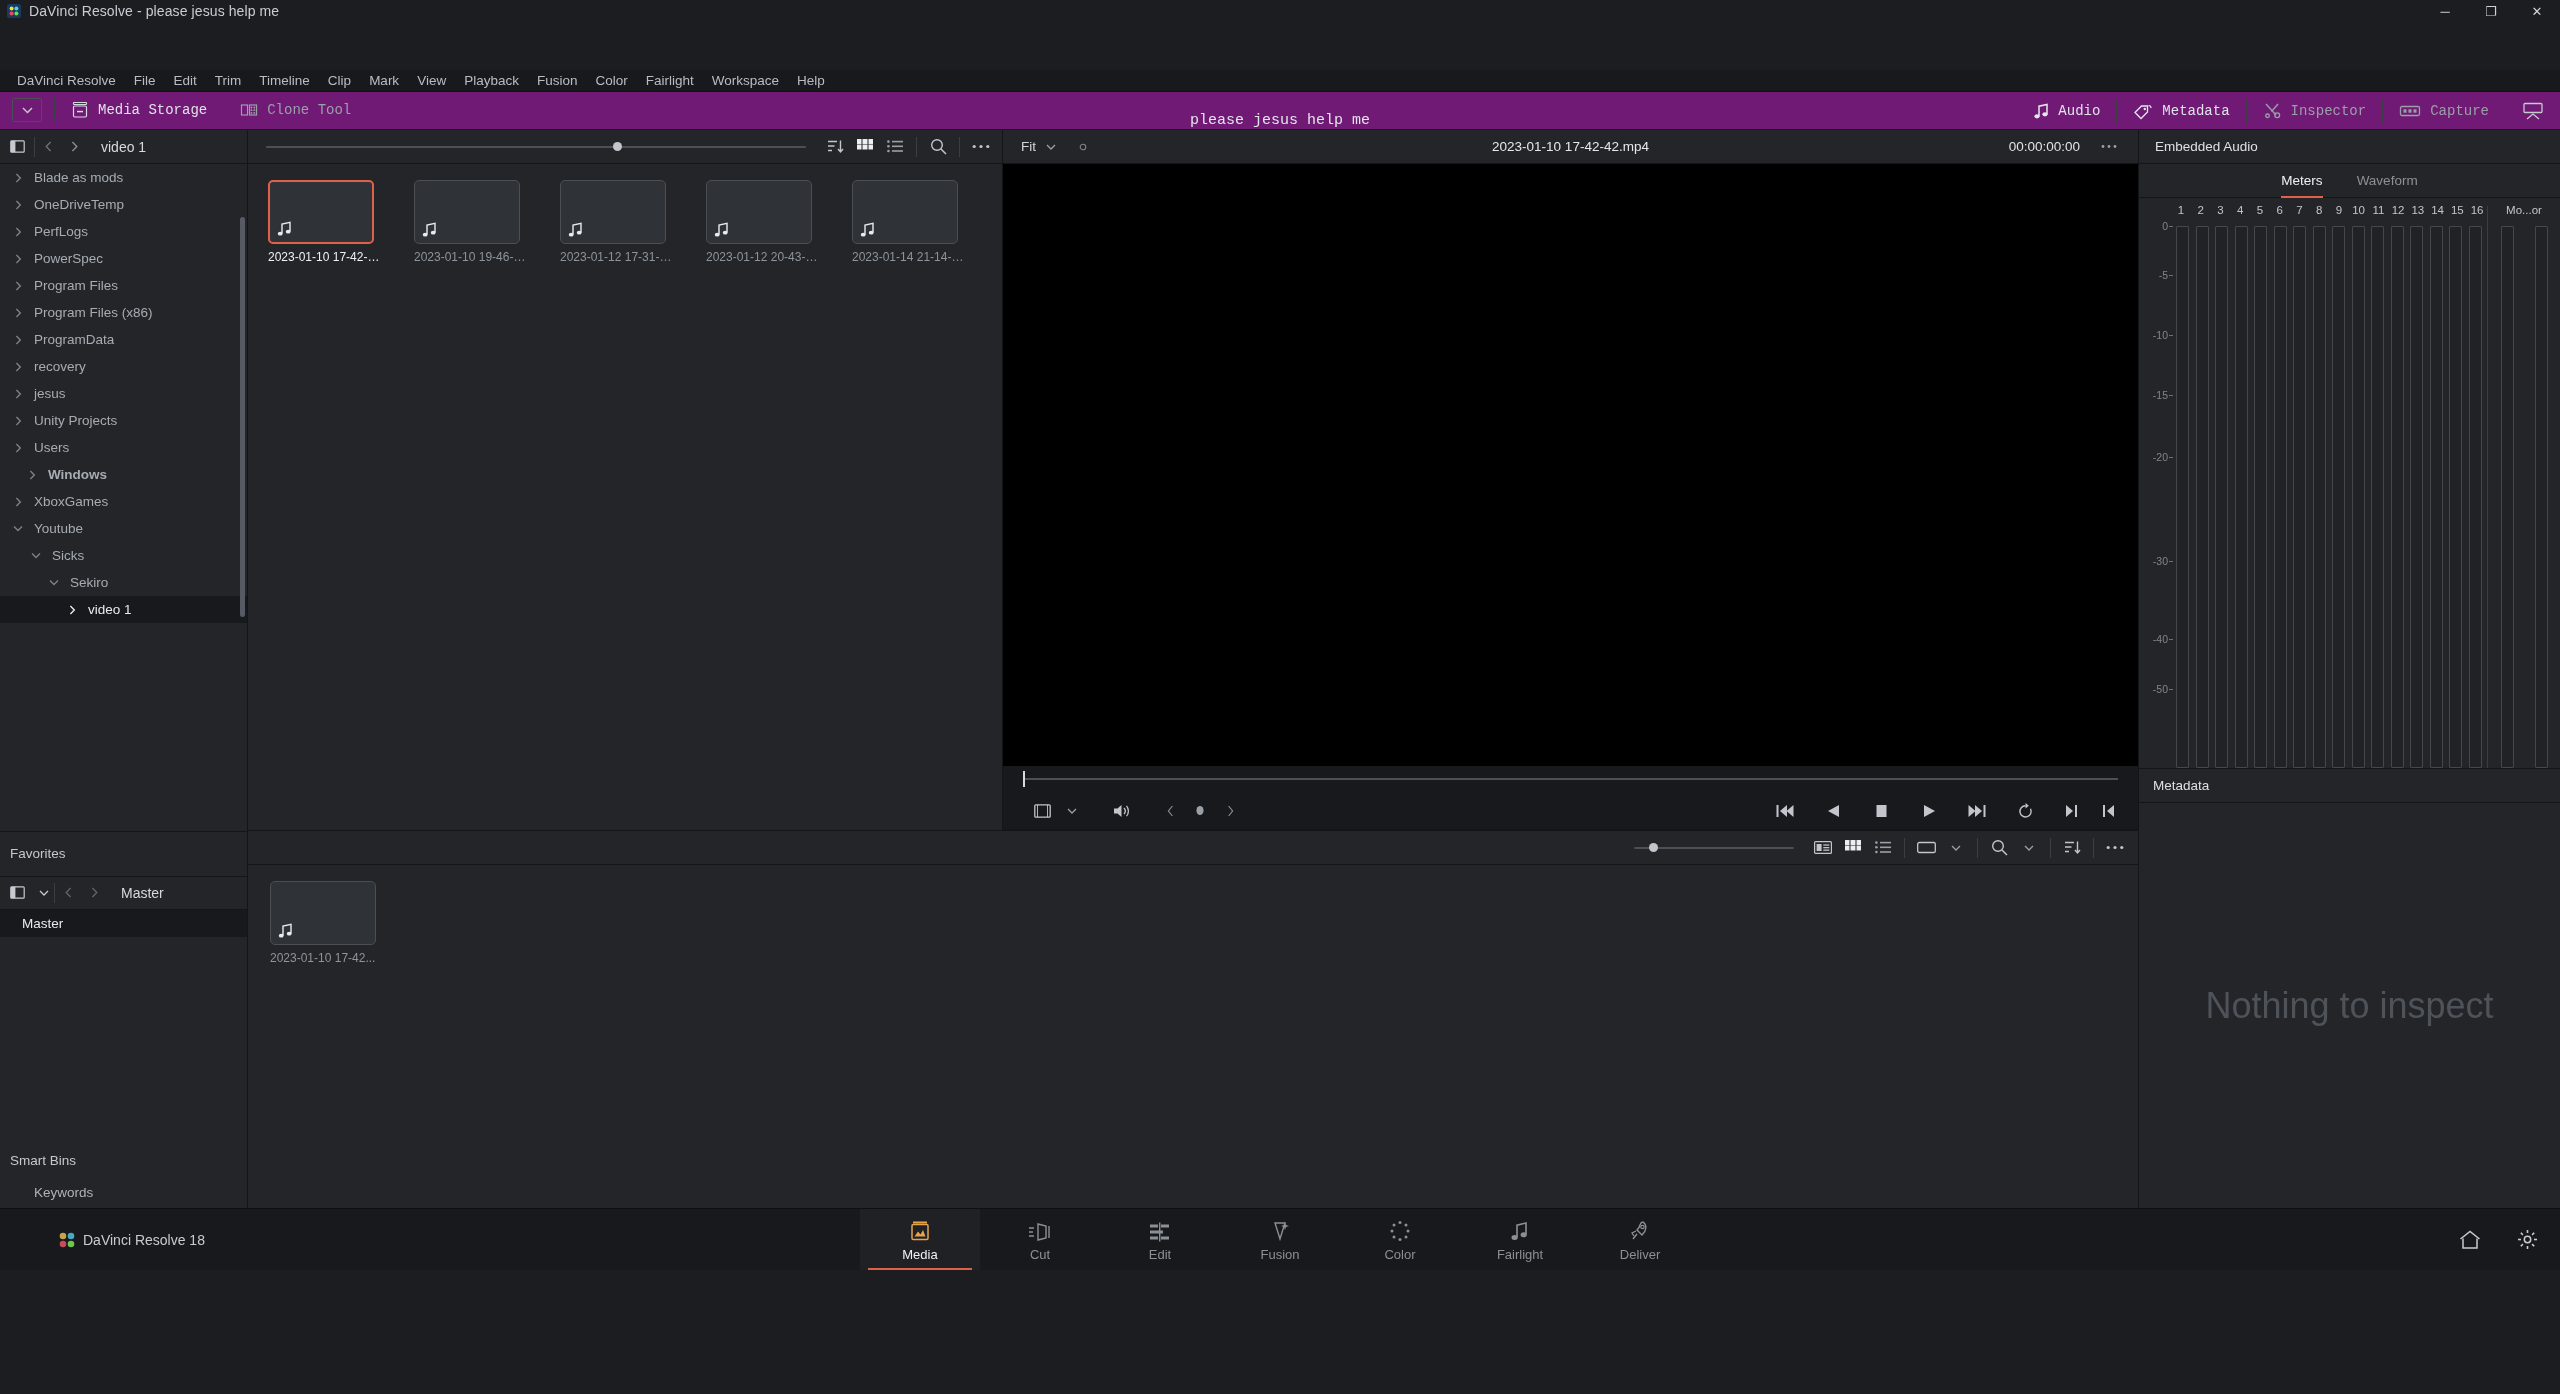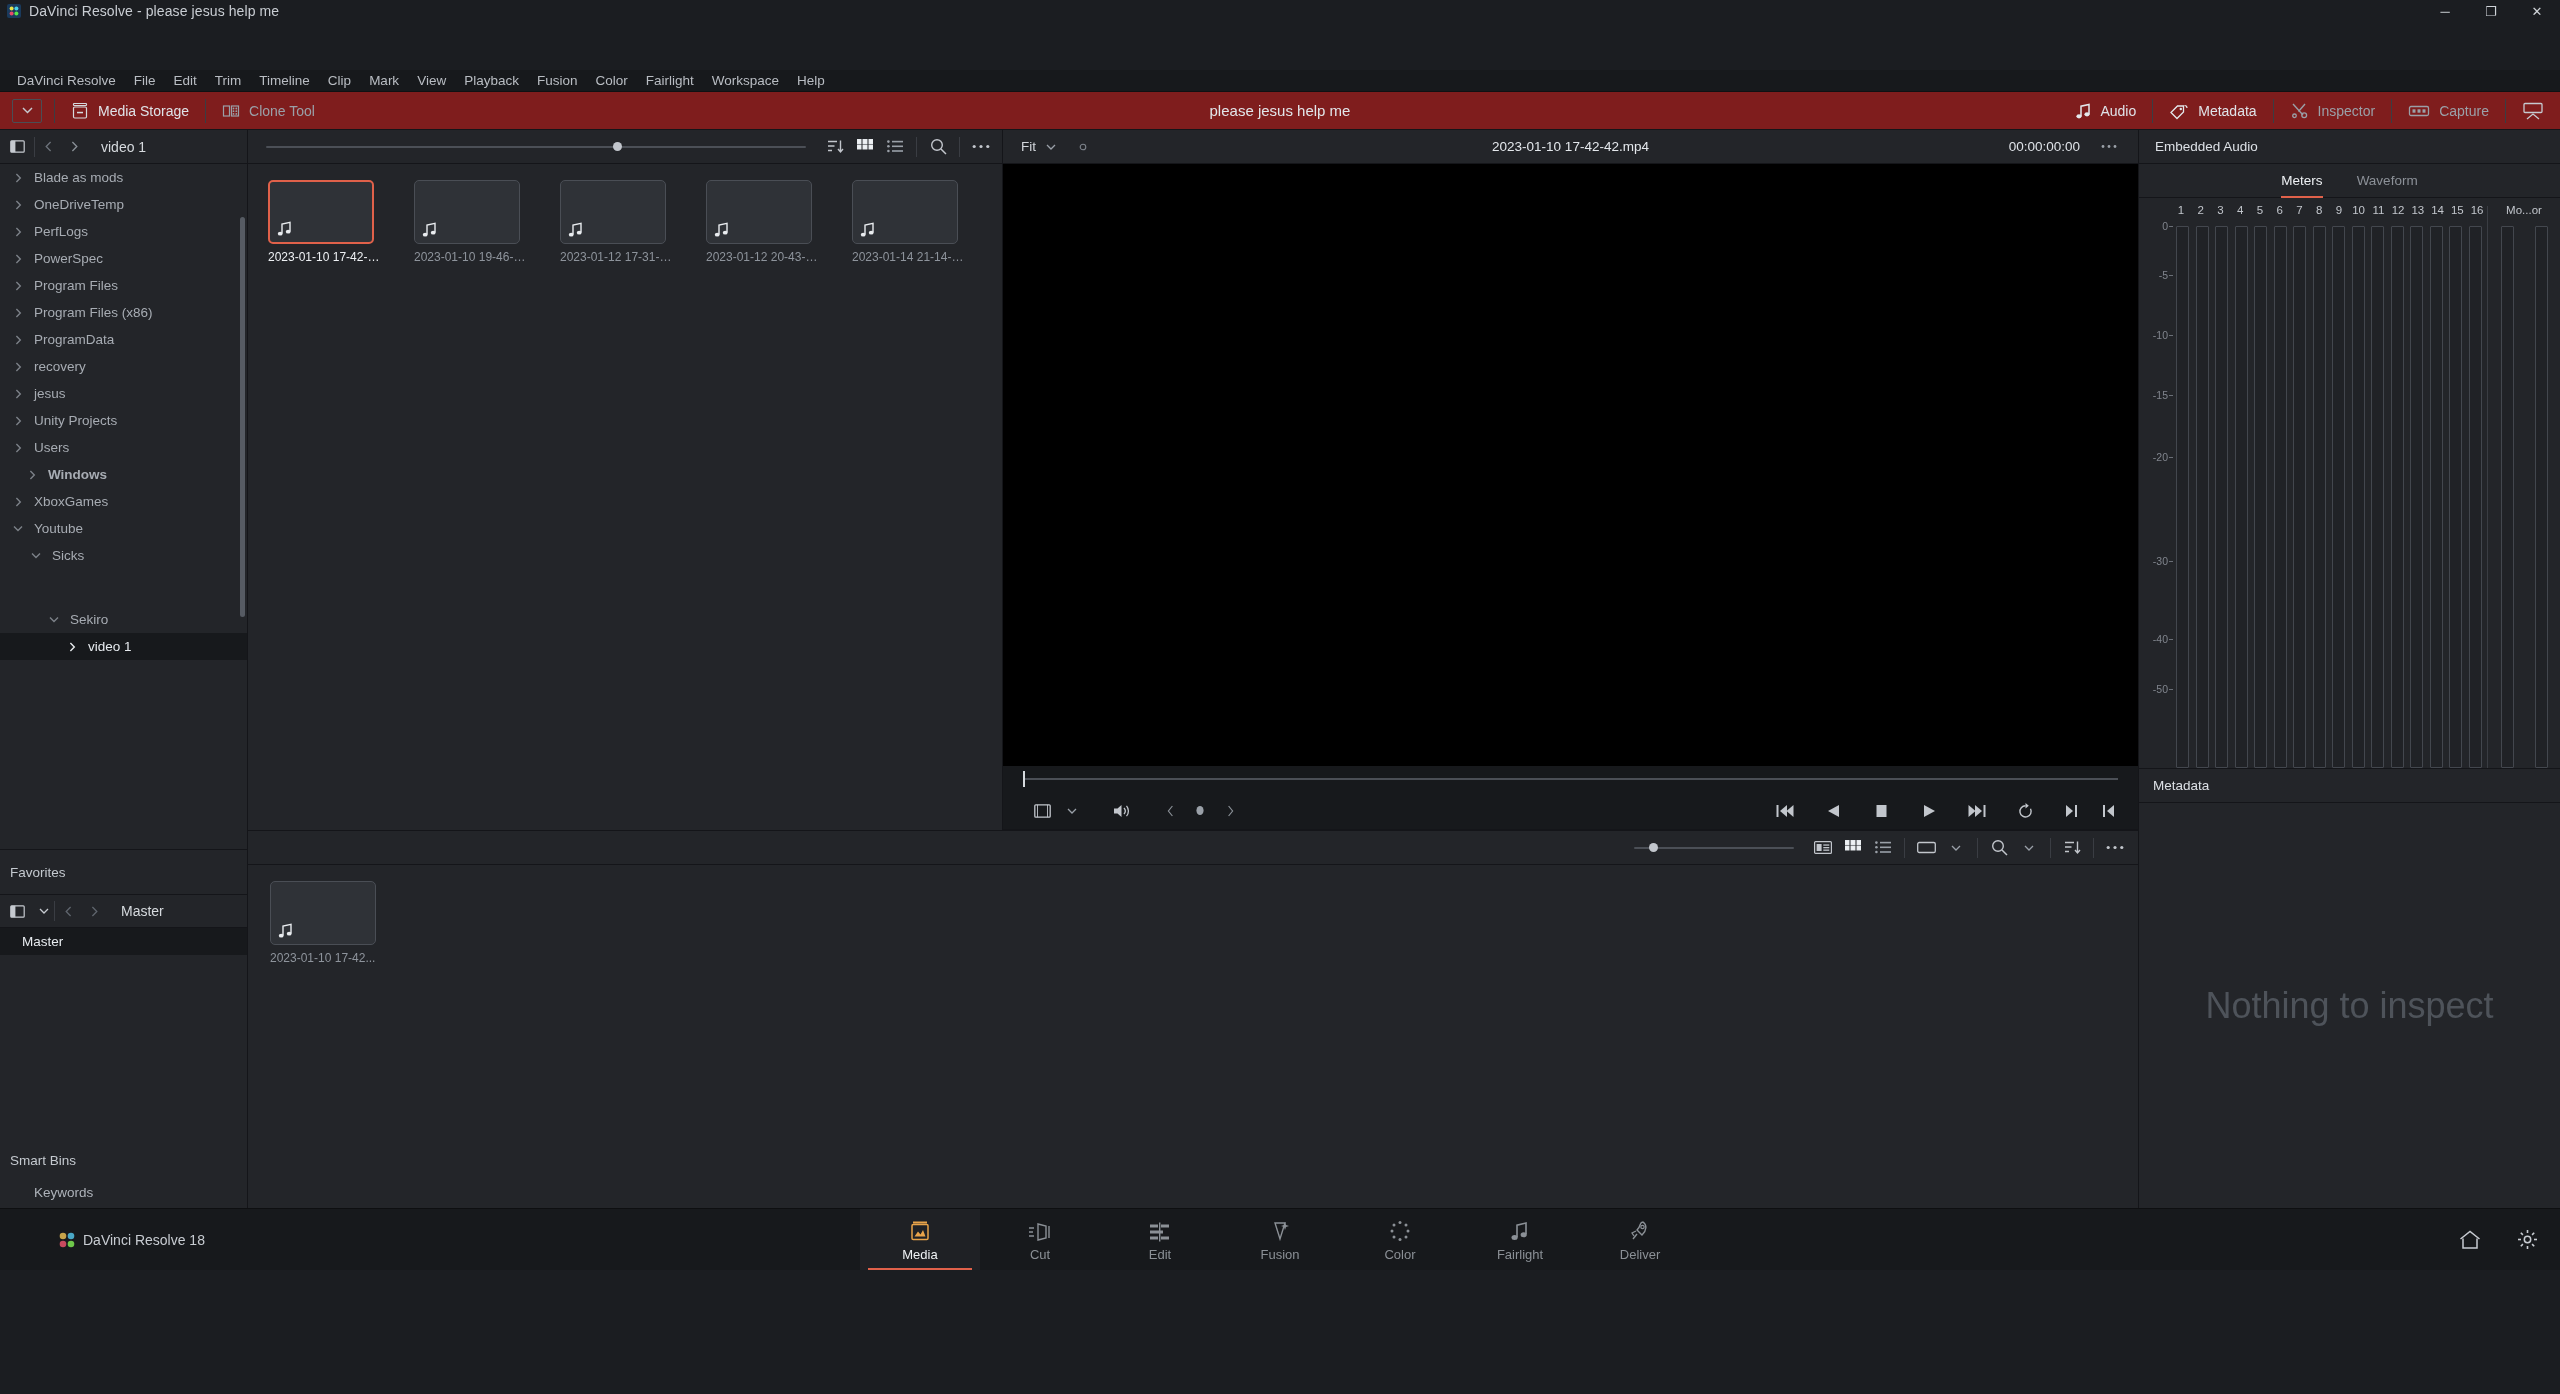--- a/index.html
+++ b/index.html
@@ -30,22 +30,22 @@
 
   
   .menubar {
     height: 22px; flex: 0 0 22px; background: #17191c; display: flex; align-items: center;
     padding-left: 8px; border-bottom: 1px solid #101113; margin-top: 48px;
   }
   .menubar .mi { font-size: 13.5px; color: #b9bdc3; padding: 0 9px; line-height: 22px; white-space: nowrap; }
 
   
   .toolbar {
-    height: 38px; flex: 0 0 38px; background: #7f1d1d; display: flex; align-items: center;
-    border-bottom: 1px solid #141519; position: relative;
+    height: 38px; flex: 0 0 38px; background: #701a75; display: flex; align-items: flex-end;
+    border-bottom: 1px solid #141519; position: relative; font-family: Liberation Mono, monospace;
   }
   .tb-left { display: flex; align-items: center; height: 38px; }
   .tb-right { display: flex; align-items: center; height: 38px; position: absolute; right: 0; top: 0; }
   .tb-btn {
     display: flex; align-items: center; gap: 9px; height: 38px; padding: 0 16px; font-size: 14px;
     color: #9aa0a8; white-space: nowrap;
   }
   .tb-btn.on { color: #dfe3e8; }
   .tb-sep { width: 1px; height: 24px; background: #3a3d43; }
   .tb-square {
@@ -485,21 +485,21 @@
               <span style="padding-left: 6px;">Youtube</span>
             </div>
             <div class="tree-row" style="padding-left: 26px;">
               <span class="tw" style="color: rgb(154, 160, 168);">
                 <svg width="10" height="7" viewBox="0 0 10 7">
                   <path d="M1 1.5 L5 5.4 L9 1.5" stroke="currentColor" stroke-width="1.4" fill="none"></path>
                 </svg>
               </span>
               <span style="padding-left: 6px;">Sicks</span>
             </div>
-            <div class="tree-row" style="padding-left: 44px; margin-top: 37px;">
+            <div class="tree-row" style="padding-left: 44px;">
               <span class="tw" style="color: rgb(154, 160, 168);">
                 <svg width="10" height="7" viewBox="0 0 10 7">
                   <path d="M1 1.5 L5 5.4 L9 1.5" stroke="currentColor" stroke-width="1.4" fill="none"></path>
                 </svg>
               </span>
               <span style="padding-left: 6px;">Sekiro</span>
             </div>
             <div class="tree-row sel" style="padding-left: 62px;">
               <span class="tw" style="color: rgb(232, 235, 238);">
                 <svg width="7" height="10" viewBox="0 0 7 10">

